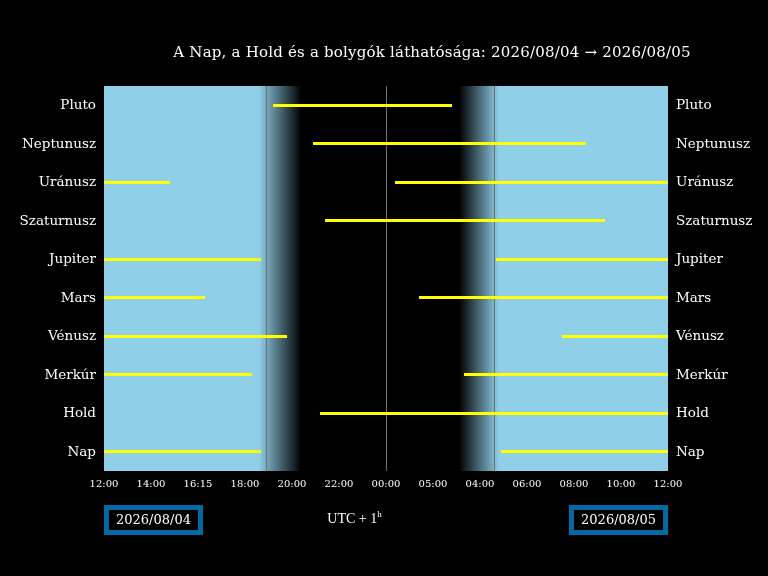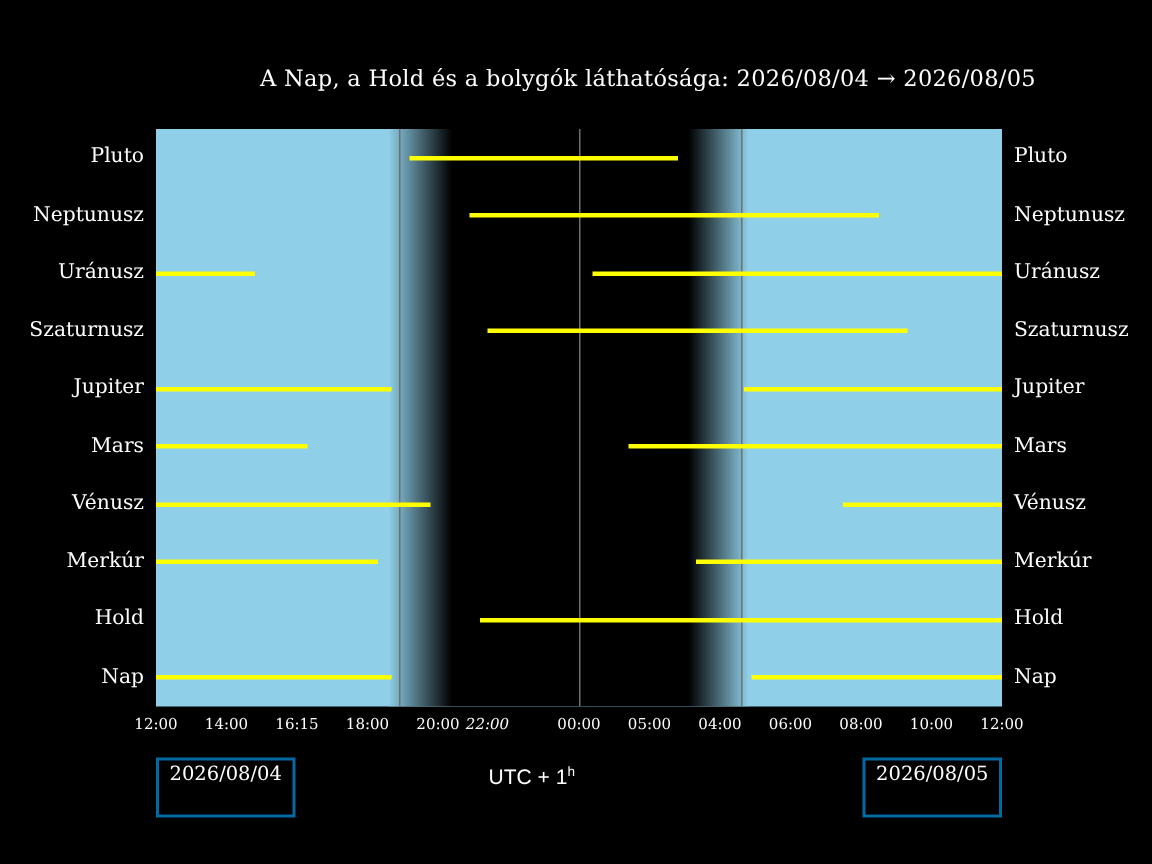--- a/index.html
+++ b/index.html
@@ -79,36 +79,36 @@
     top: 478px;
     font-size: 10px;
     font-family: "DejaVu Serif", serif;
     color: #ffffff;
     white-space: nowrap;
     text-align: center;
   }
   .datebox {
     position: absolute;
     top: 505px;
-    border: 2px solid #0369a1;
-    padding: 2px 7px 19px 7px;
+    border: 5px solid #0369a1;
+    padding: 2px 7px 3px 7px;
     font-size: 13px;
     font-family: "DejaVu Serif", serif;
     color: #ffffff;
     background: #000000;
     white-space: nowrap;
   }
   .tzlabel {
     position: absolute;
     top: 509px;
     left: 0;
     width: 709px;
     text-align: center;
     font-size: 14px;
-    font-family: Liberation Sans, sans-serif;
+    font-family: Liberation Serif, serif;
     color: #ffffff;
   }
   .tzlabel sup { font-size: 9px; }
 </style>
 </head>
 <body>
 
 <div id="root">
 
   <div class="title">A Nap, a Hold és a bolygók láthatósága: 2026/08/04 → 2026/08/05</div>
@@ -165,21 +165,21 @@
       <div class="ylabel-right" style="left: 676px; width: 92px; top: 365.75px;">Merkúr</div>
       <div class="ylabel-right" style="left: 676px; width: 92px; top: 404.25px;">Hold</div>
       <div class="ylabel-right" style="left: 676px; width: 92px; top: 442.75px;">Nap</div>
     </div>
   <div id="xticks">
       <div class="xtick" style="left: 74px; width: 60px;">12:00</div>
       <div class="xtick" style="left: 121px; width: 60px;">14:00</div>
       <div class="xtick" style="left: 168px; width: 60px;">16:15</div>
       <div class="xtick" style="left: 215px; width: 60px;">18:00</div>
       <div class="xtick" style="left: 262px; width: 60px;">20:00</div>
-      <div class="xtick" style="left: 295px; width: 60px; font-style: italic;">22:00</div>
+      <div class="xtick" style="left: 309px; width: 60px;">22:00</div>
       <div class="xtick" style="left: 356px; width: 60px;">00:00</div>
       <div class="xtick" style="left: 403px; width: 60px;">05:00</div>
       <div class="xtick" style="left: 450px; width: 60px;">04:00</div>
       <div class="xtick" style="left: 497px; width: 60px;">06:00</div>
       <div class="xtick" style="left: 544px; width: 60px;">08:00</div>
       <div class="xtick" style="left: 591px; width: 60px;">10:00</div>
       <div class="xtick" style="left: 638px; width: 60px;">12:00</div>
     </div>
 
   <div class="datebox" style="left:104px;">2026/08/04</div>

